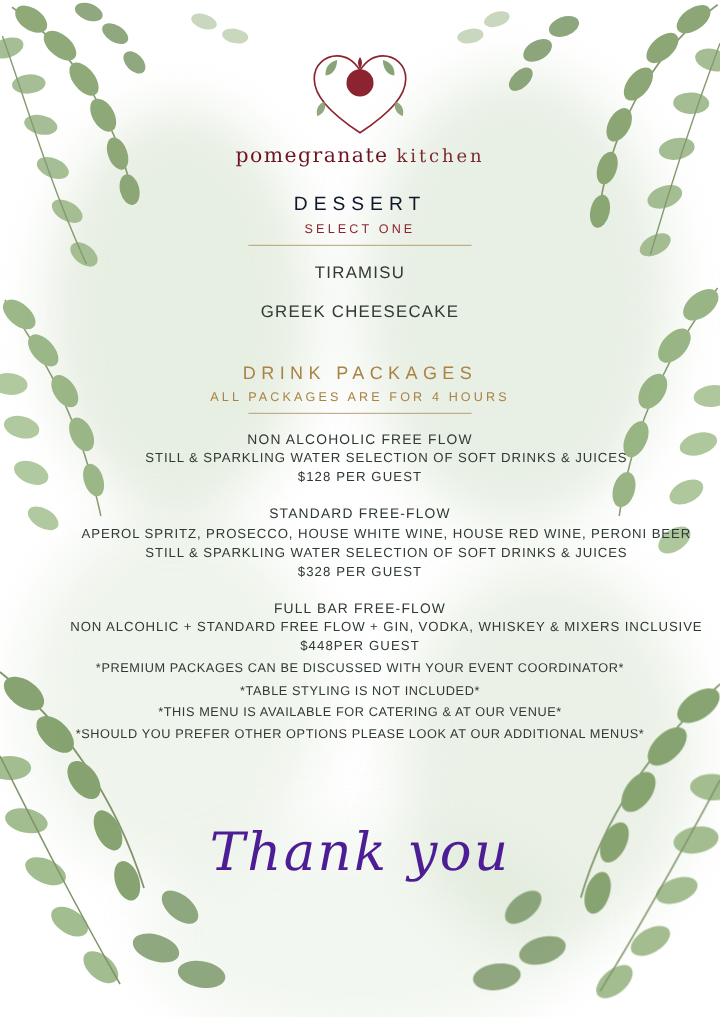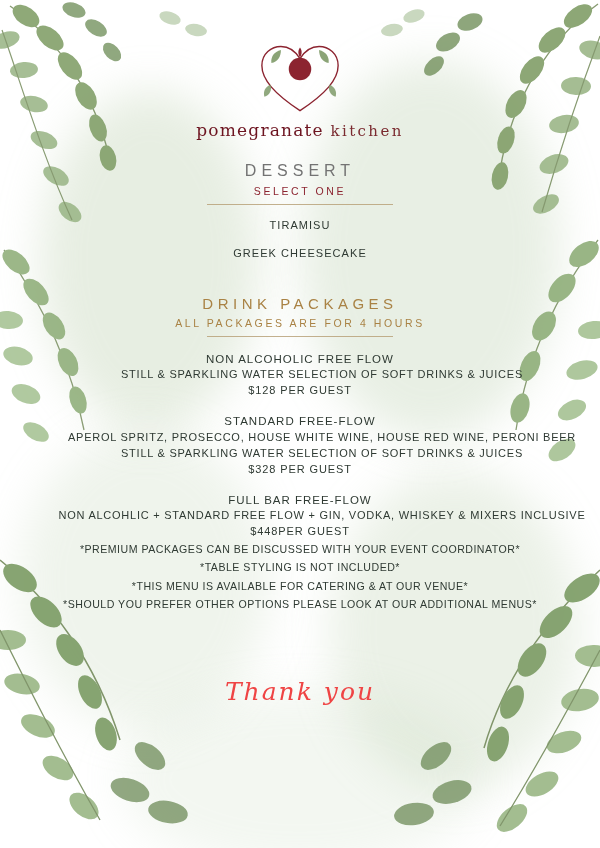--- a/index.html
+++ b/index.html
@@ -71,21 +71,21 @@
     font-size: 15px;
   }
 
   .section {
     margin-top: 22px;
   }
   .sec-title {
     font-family: "Liberation Sans", sans-serif;
     font-size: 16px;
     letter-spacing: 5px;
-    color: #737373;
+    color: #0f172a;
   }
   .sec-title.gold {
     color: #a98244;
     font-size: 15px;
     letter-spacing: 4.5px;
   }
   .sec-sub {
     margin-top: 5px;
     font-size: 10.5px;
     letter-spacing: 2.6px;
@@ -99,21 +99,21 @@
     background: #b9a27a;
     margin: 7px auto 0 auto;
     opacity: .85;
   }
 
   .item {
     margin-top: 13px;
     line-height: 1.35;
   }
   .item .name {
-    font-size: 11px;
+    font-size: 14px;
     letter-spacing: 1.05px;
     color: #2f3a33;
   }
   .item .desc {
     font-size: 8.6px;
     letter-spacing: .85px;
     color: #3a4640;
     margin-top: 2px;
   }
 
@@ -144,23 +144,23 @@
   .notes div {
     font-size: 10.6px;
     letter-spacing: .5px;
     color: #2f3a33;
   }
 
   .thankyou {
     margin-top: 64px;
     font-family: "DejaVu Serif", serif;
     font-style: italic;
-    font-size: 25px;
+    font-size: 44px;
     letter-spacing: 2px;
-    color: #ef4444;
+    color: #4c1d95;
   }
 </style>
 </head>
 <body>
 
 <div class="page">
 
   <div class="wash wash-a"></div>
   <div class="wash wash-b"></div>
   <div class="wash wash-c"></div>

